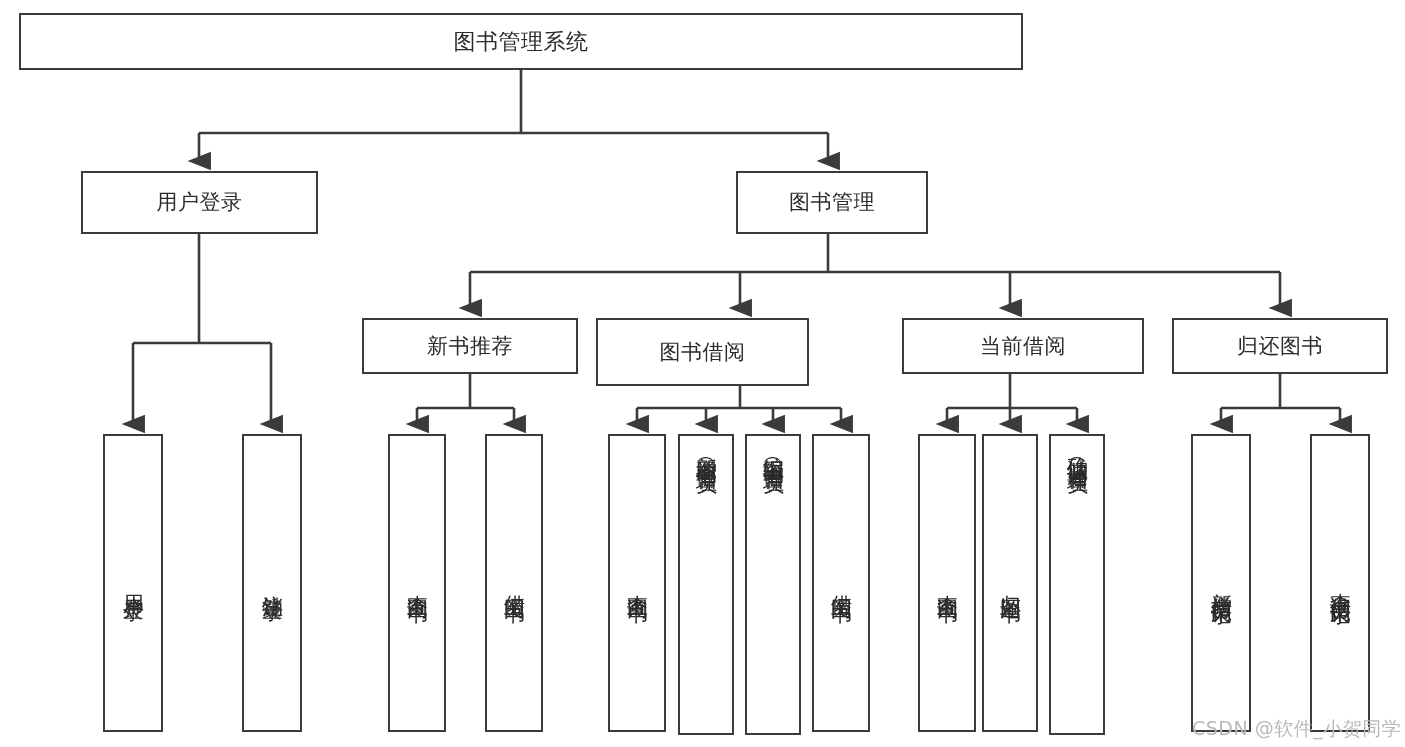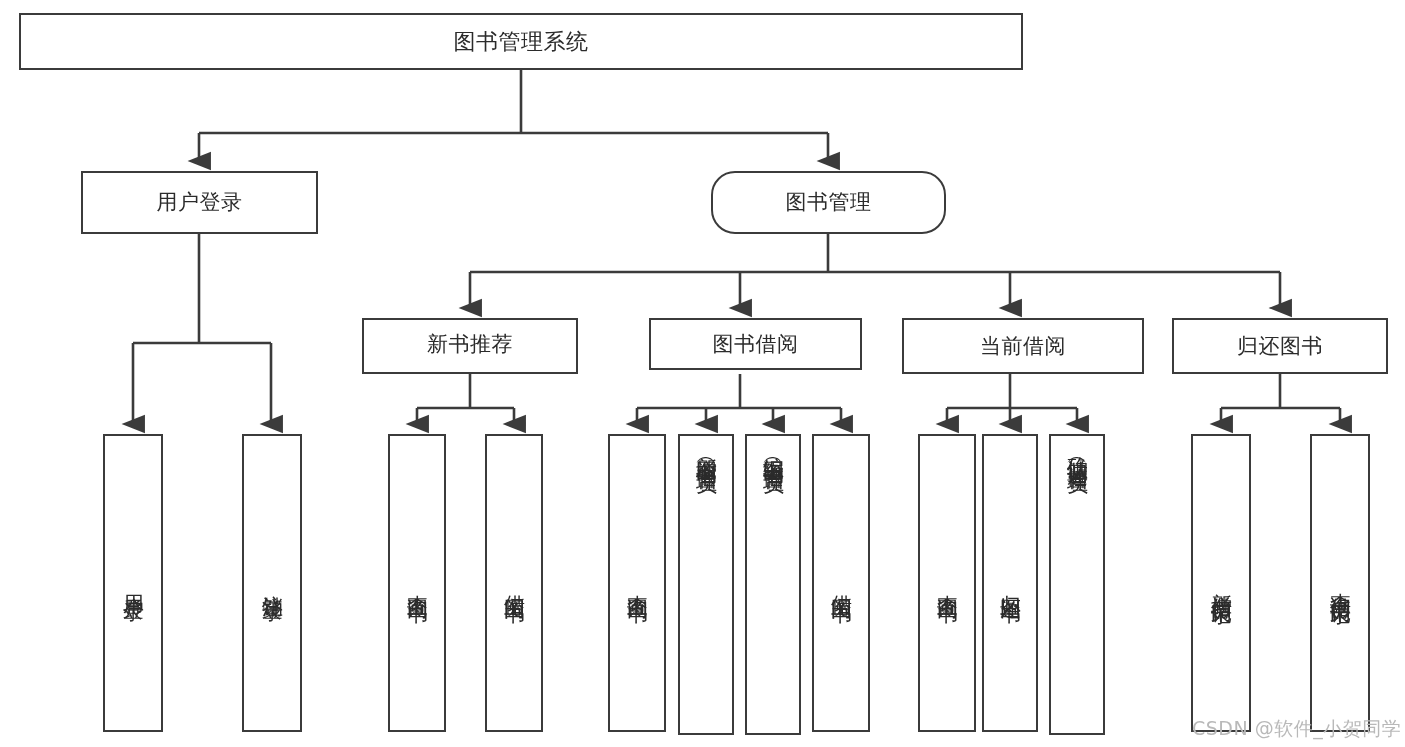--- a/index.html
+++ b/index.html
@@ -128,28 +128,28 @@
     </g>
   </svg>
 
   <div class="node root horiz" id="node-root" style="left: 19px; top: 13px; width: 1004px; height: 57px;">
     <span>图书管理系统</span>
   </div>
 
   <div class="node horiz" id="node-l2-0" style="left: 81px; top: 171px; width: 237px; height: 63px;">
     <span>用户登录</span>
   </div>
-  <div class="node horiz" id="node-l2-1" style="left: 711px; top: 171px; width: 235px; height: 63px; border-radius: 24px;">
+  <div class="node horiz" id="node-l2-1" style="left: 736px; top: 171px; width: 192px; height: 63px;">
     <span>图书管理</span>
   </div>
 
-  <div class="node horiz" id="node-l3-0" style="left: 362px; top: 318px; width: 216px; height: 56px; font-family: Liberation Mono, monospace;">
+  <div class="node horiz" id="node-l3-0" style="left: 362px; top: 318px; width: 216px; height: 56px;">
     <span>新书推荐</span>
   </div>
-  <div class="node horiz" id="node-l3-1" style="left: 649px; top: 318px; width: 213px; height: 52px;">
+  <div class="node horiz" id="node-l3-1" style="left: 596px; top: 318px; width: 213px; height: 68px;">
     <span>图书借阅</span>
   </div>
   <div class="node horiz" id="node-l3-2" style="left: 902px; top: 318px; width: 242px; height: 56px;">
     <span>当前借阅</span>
   </div>
   <div class="node horiz" id="node-l3-3" style="left: 1172px; top: 318px; width: 216px; height: 56px;">
     <span>归还图书</span>
   </div>
 
   <div class="node leaf centered" id="node-leaf-0" style="left: 103px; top: 434px; width: 60px; height: 298px;">

